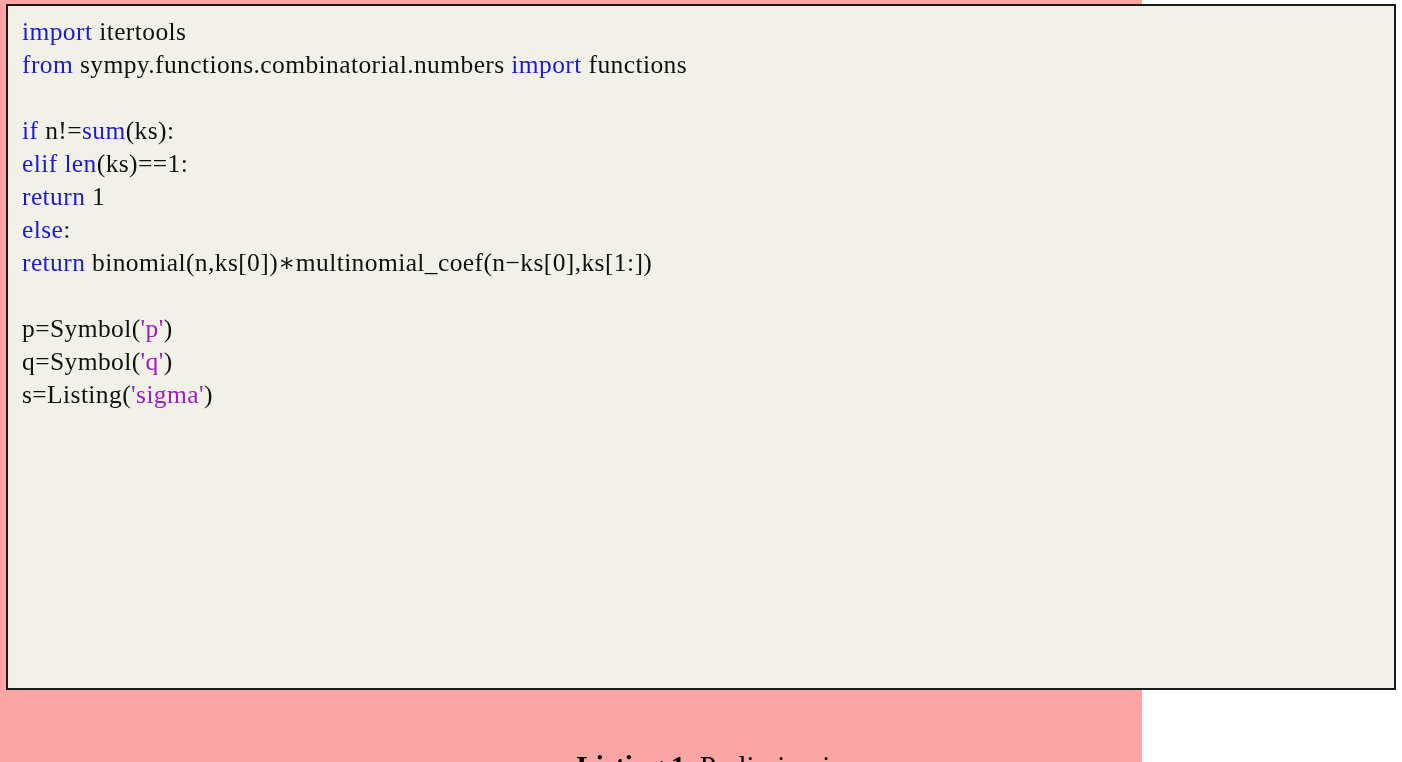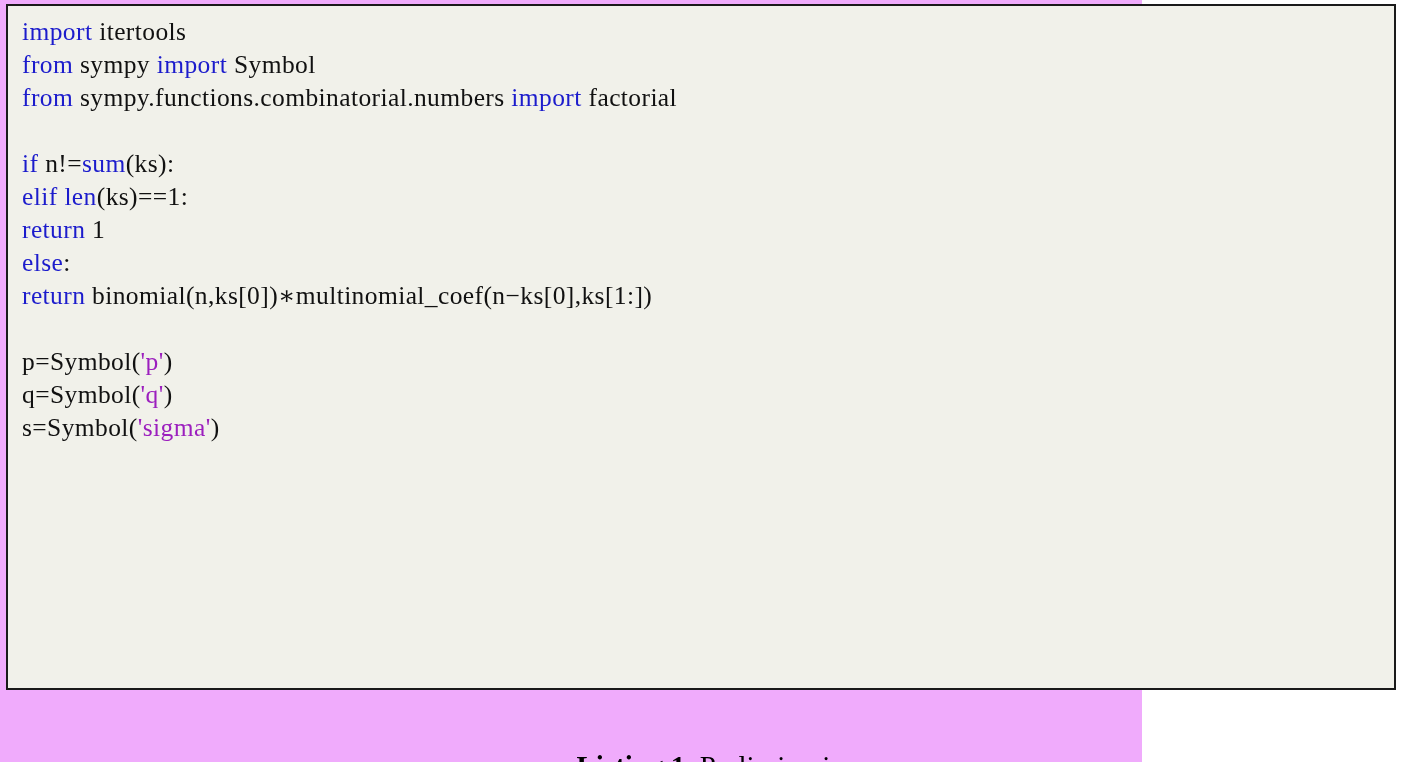--- a/index.html
+++ b/index.html
@@ -12,21 +12,21 @@
     width: 1402px;
     height: 762px;
     overflow: hidden;
     font-family: "Liberation Serif", "DejaVu Serif", serif;
   }
 
   .page {
     position: relative;
     width: 1142px;
     height: 762px;
-    background: #f0abfc;
+    background: #fca5a5;
   }
 
   
   .listing-frame {
     position: absolute;
     left: 6px;
     top: 4px;
     width: 1390px;
     height: 686px;
     box-sizing: border-box;
@@ -90,32 +90,31 @@
   }
 </style>
 </head>
 <body>
 
 <div class="page">
 
   <div class="listing-frame">
     <div class="code-area" id="code-area">
         <div class="code-line"><span class="tok-kw">import</span><span class="tok-plain"> itertools</span></div>
-        <div class="code-line"><span class="tok-kw">from</span><span class="tok-plain"> sympy </span><span class="tok-kw">import</span><span class="tok-plain"> Symbol</span></div>
-        <div class="code-line"><span class="tok-kw">from</span><span class="tok-plain"> sympy.functions.combinatorial.numbers </span><span class="tok-kw">import</span><span class="tok-plain"> factorial</span></div>
+        <div class="code-line"><span class="tok-kw">from</span><span class="tok-plain"> sympy.functions.combinatorial.numbers </span><span class="tok-kw">import</span><span class="tok-plain"> functions</span></div>
         <div class="code-line blank">&nbsp;</div>
         <div class="code-line"><span class="tok-kw">if</span><span class="tok-plain"> n!=</span><span class="tok-builtin">sum</span><span class="tok-plain">(ks):</span></div>
         <div class="code-line"><span class="tok-kw">elif</span><span class="tok-plain"> </span><span class="tok-builtin">len</span><span class="tok-plain">(ks)==1:</span></div>
         <div class="code-line"><span class="tok-kw">return</span><span class="tok-plain"> 1</span></div>
         <div class="code-line"><span class="tok-kw">else</span><span class="tok-plain">:</span></div>
         <div class="code-line"><span class="tok-kw">return</span><span class="tok-plain"> binomial(n,ks[0])∗multinomial_coef(n−ks[0],ks[1:])</span></div>
         <div class="code-line blank">&nbsp;</div>
         <div class="code-line"><span class="tok-plain">p=Symbol(</span><span class="tok-str">'p'</span><span class="tok-plain">)</span></div>
         <div class="code-line"><span class="tok-plain">q=Symbol(</span><span class="tok-str">'q'</span><span class="tok-plain">)</span></div>
-        <div class="code-line"><span class="tok-plain">s=Symbol(</span><span class="tok-str">'sigma'</span><span class="tok-plain">)</span></div>
+        <div class="code-line"><span class="tok-plain">s=Listing(</span><span class="tok-str">'sigma'</span><span class="tok-plain">)</span></div>
       </div>
   </div>
 
   <div class="caption">
     <span class="cap-label">Listing 1.</span><span class="cap-text"> Preliminaries</span>
   </div>
 
 </div>
 
 </body></html>

